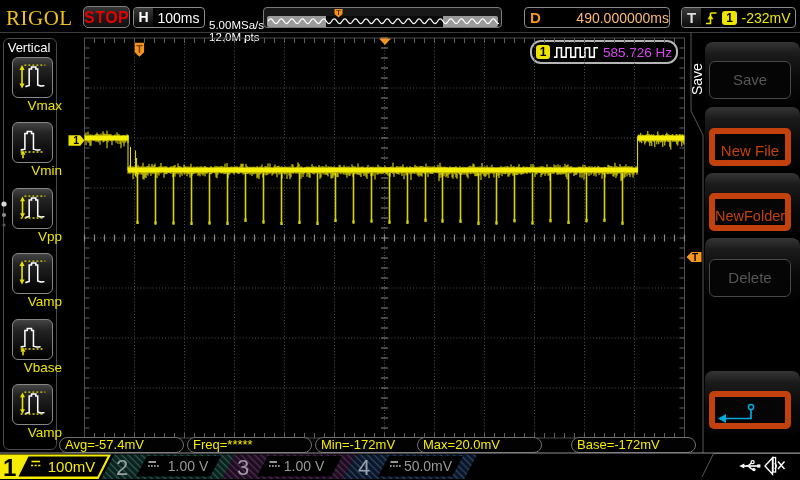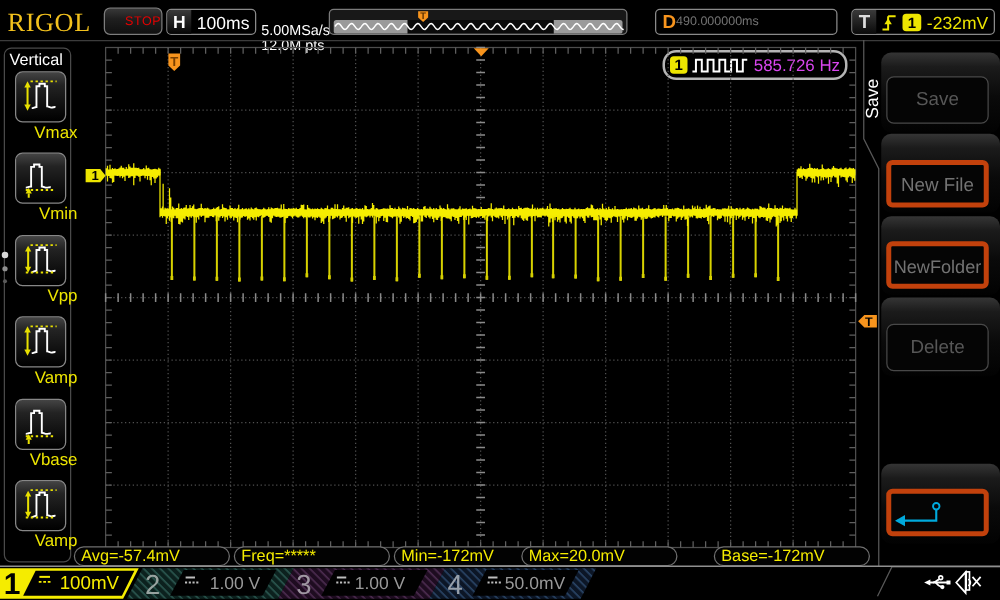--- a/index.html
+++ b/index.html
@@ -1,37 +1,37 @@
 <!DOCTYPE html>
 <html><head><meta charset="utf-8"><style>
 *{margin:0;padding:0;box-sizing:border-box}
 html,body{width:800px;height:480px;background:#000;font-family:"Liberation Sans",sans-serif;overflow:hidden;position:relative}
 .abs{position:absolute}
 #logo{left:6px;top:6px;font-family:"Liberation Serif",serif;font-weight:normal;font-size:21px;color:#f2c11d;letter-spacing:.5px}
-#stop{left:83px;top:6px;width:47px;height:22px;border:1px solid #7d7d7d;border-radius:5px;background:linear-gradient(180deg,#383838 0%,#1f1f1f 40%,#101010 100%);color:#e60000;font-weight:normal;font-size:10px;text-align:right;line-height:21px;letter-spacing:.5px}
+#stop{left:83px;top:6px;width:47px;height:22px;border:1px solid #7d7d7d;border-radius:5px;background:linear-gradient(180deg,#383838 0%,#1f1f1f 40%,#101010 100%);color:#e60000;font-weight:bold;font-size:16px;text-align:right;line-height:21px;letter-spacing:.5px}
 #hbox{left:133px;top:7px;width:72px;height:21px;border:1px solid #8a8a8a;border-radius:4px;background:#000;display:flex;align-items:center}
 #hbox .h{width:19px;height:19px;background:linear-gradient(180deg,#3a3a3a,#050505);border-radius:3px 0 0 3px;color:#fff;font-weight:bold;font-size:14px;text-align:center;line-height:19px}
 #hbox .v{flex:1;color:#fff;font-size:14px;text-align:center}
 #srate{left:209px;top:20px;color:#fff;font-size:11.5px;line-height:11.5px}
 #prev{left:263px;top:7px;width:239px;height:21px;border:1px solid #7a7a7a;border-radius:4px;background:#181818}
 #dbox{left:524px;top:7px;width:146px;height:21px;border:1px solid #8a8a8a;border-radius:4px;background:#000;display:flex;align-items:center}
 #dbox .d{color:#f7941d;font-weight:bold;font-size:15px;margin-left:5px}
-#dbox .v{flex:1;color:#737373;font-size:10px;text-align:left}
+#dbox .v{flex:1;color:#fdba74;font-size:14px;text-align:right}
 #tbox{left:681px;top:7px;width:115px;height:21px;border:1px solid #8a8a8a;border-radius:4px;background:#000;display:flex;align-items:center}
 #tbox .t{width:19px;height:19px;background:linear-gradient(180deg,#3a3a3a,#0a0a0a);border-radius:3px 0 0 3px;color:#ddd;font-weight:bold;font-size:15px;text-align:center;line-height:19px}
 #tbox .b1{width:15px;height:14px;background:#ede500;border-radius:3px;color:#000;font-weight:bold;font-size:12px;text-align:center;line-height:14px;margin-left:4px}
 #tbox .v{flex:1;color:#ede500;font-size:14px;text-align:center}
 #sidebox{left:3px;top:38px;width:54px;height:412px;border:1px solid #4a4a4a;border-radius:6px}
 #vertical{left:0;top:40px;width:58px;text-align:center;color:#fff;font-size:13px}
 .mbtn{left:12px;width:41px;height:41px;border:1px solid #878787;border-radius:6px;background:linear-gradient(180deg,#444 0%,#232323 26%,#0a0a0a 78%,#000 100%)}
 .mlbl{left:0;width:62px;text-align:right;color:#ede500;font-size:13.5px}
 .key{left:705px;width:95px;height:63px;border-radius:8px;background:linear-gradient(180deg,#353535 0%,#1b1b1b 18%,#0a0a0a 55%,#020202 100%)}
 .sbtn{left:709px;width:82px;height:38px;border-radius:6px;background:#050505;text-align:center;font-size:15px}
 .sbtn.off{border:1px solid #484848;color:#575757;line-height:36px}
-.sbtn.on{border:4px solid #c2410c;color:#737373;line-height:34px;border-radius:5px}
+.sbtn.on{border:6px solid #c2410c;color:#c2410c;line-height:34px;border-radius:5px}
 .meas{top:437px;width:125px;height:16px;border:1px solid #6f6f6f;border-radius:8px;background:#020202;color:#f5ec00;font-size:13px;line-height:14px;padding-left:5px}
 #freqbox{left:530px;top:40px;width:148px;height:24px;border:2px solid #b5b5b5;border-radius:11px;background:#000;display:flex;align-items:center}
 #freqbox .b1{width:14px;height:14px;background:#ede500;border-radius:3px;color:#000;font-weight:bold;font-size:12px;text-align:center;line-height:14px;margin-left:4px}
 #freqbox .v{color:#d946ef;font-size:13.5px;margin-left:5px;white-space:nowrap}
 svg{display:block}
 </style></head><body>
 <div class="abs" id="logo">RIGOL</div>
 <div class="abs" id="stop">STOP</div>
 <div class="abs" id="hbox">
     <div class="h">H</div>

